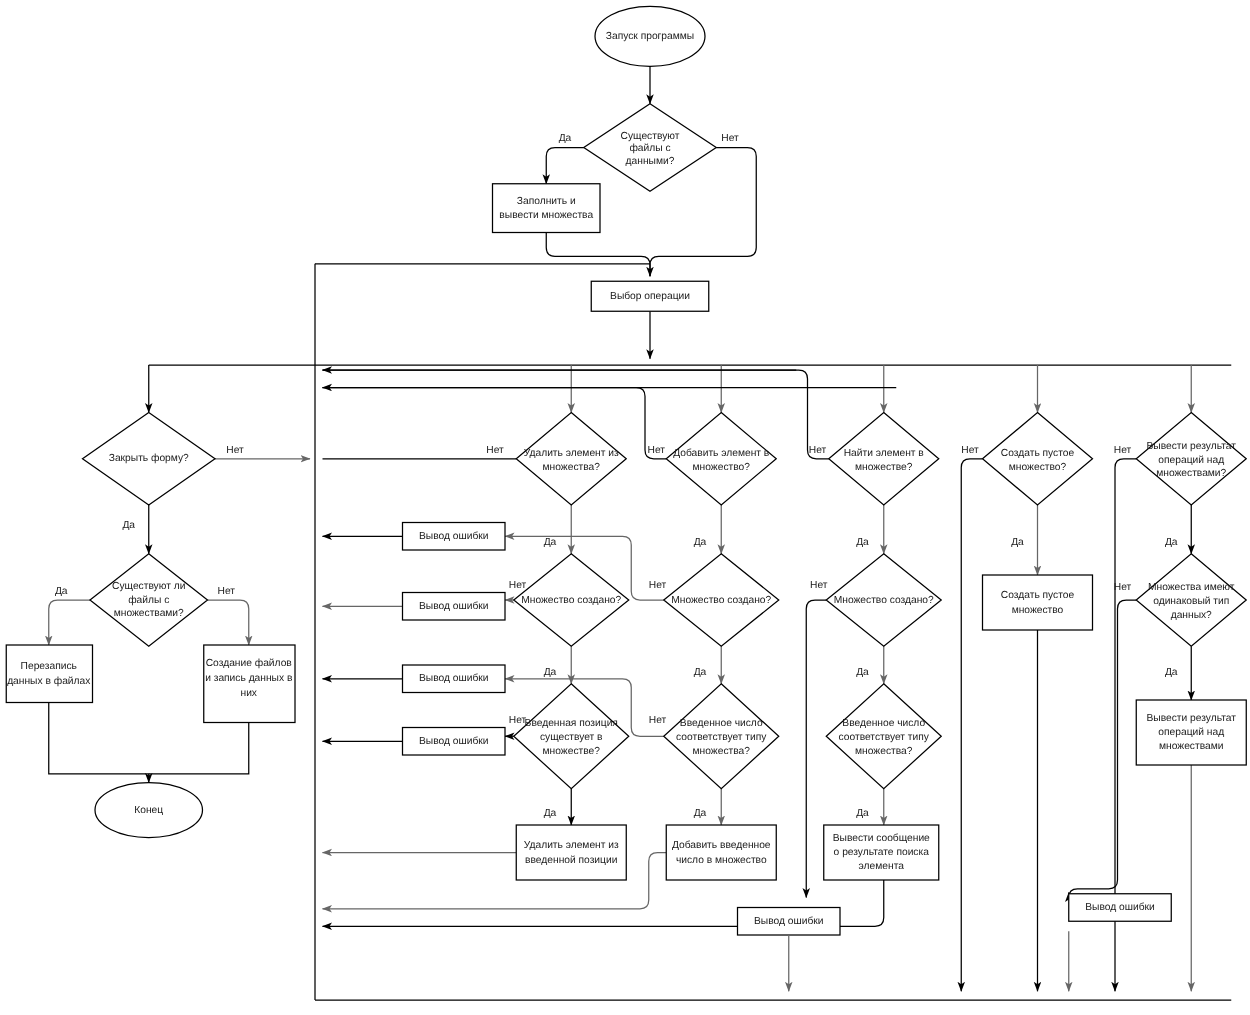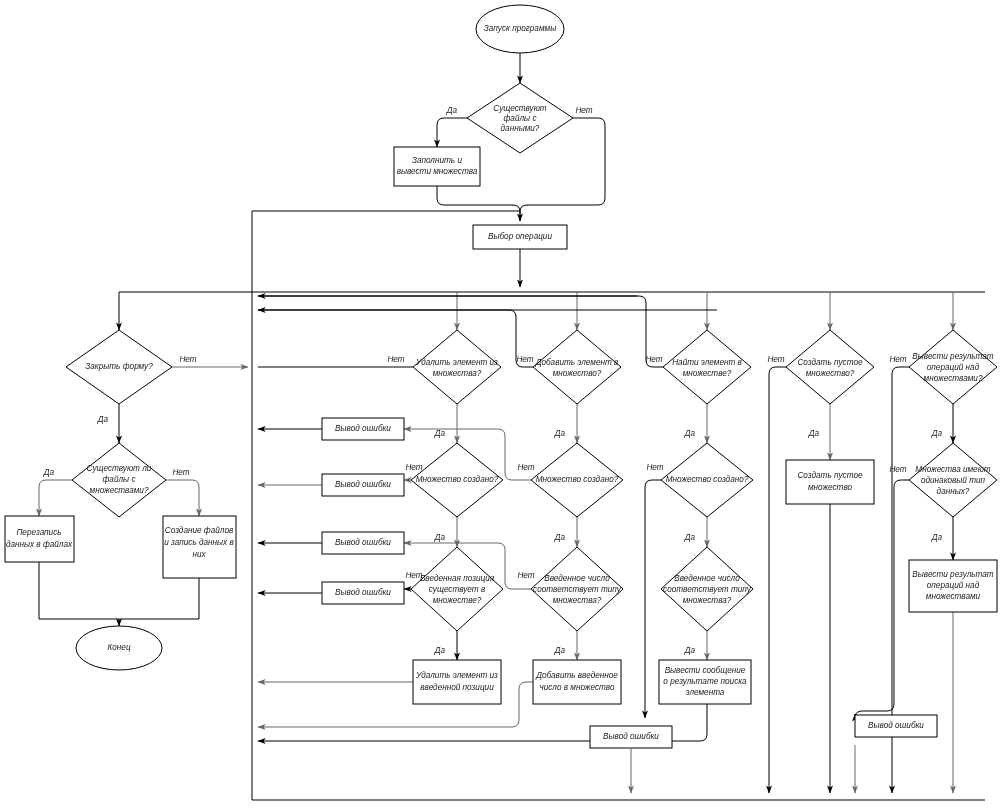--- a/index.html
+++ b/index.html
@@ -1,17 +1,17 @@
 <!DOCTYPE html>
 <html><head>
 <meta charset="utf-8">
 <style>
   html,body{margin:0;padding:0;background:#ffffff;}
   body{font-family:"Liberation Sans", sans-serif;}
-  #canvas{position:relative;width:1000px;height:812px;background:#ffffff;overflow:hidden;font-style:italic;}
+  #canvas{position:relative;width:1000px;height:812px;background:#ffffff;overflow:hidden;}
   svg{display:block;}
   .nodetext{font-family:"Liberation Sans", sans-serif;font-size:8.2px;fill:#1a1a1a;text-anchor:middle;dominant-baseline:middle;}
   .edgelabel{font-family:"Liberation Sans", sans-serif;font-size:8.2px;fill:#1a1a1a;text-anchor:middle;dominant-baseline:middle;}
   .shape{fill:#ffffff;stroke:#000000;stroke-width:1;}
   .lnk{fill:none;stroke:#000000;stroke-width:1;}
   .lnk-grey{fill:none;stroke:#666666;stroke-width:1;}
 </style>
 </head>
 <body>
 

